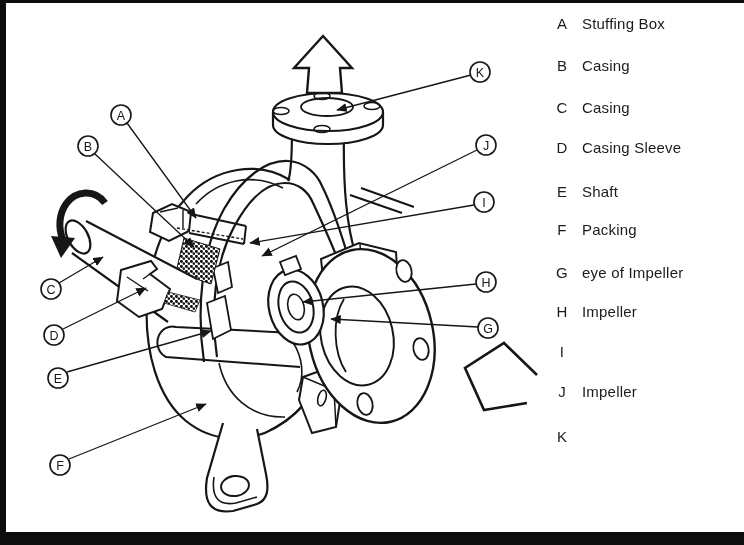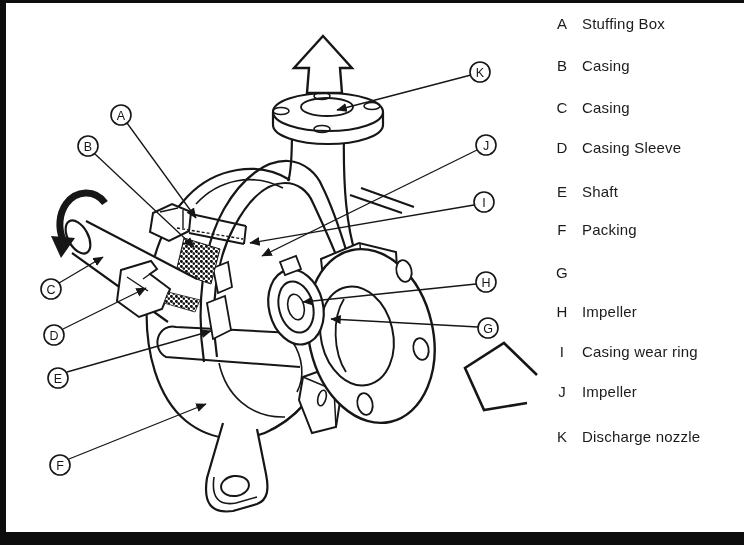--- a/index.html
+++ b/index.html
@@ -211,35 +211,34 @@
     <div class="legend-row" style="top:183px">
       <span class="legend-key">E</span>
       <span class="legend-label">Shaft</span>
     </div>
     <div class="legend-row" style="top:221px">
       <span class="legend-key">F</span>
       <span class="legend-label">Packing</span>
     </div>
     <div class="legend-row" style="top:264px">
       <span class="legend-key">G</span>
+      <span class="legend-label">eye of Impeller</span>
     </div>
     <div class="legend-row" style="top:303px">
       <span class="legend-key">H</span>
       <span class="legend-label">Impeller</span>
     </div>
     <div class="legend-row" style="top:343px">
       <span class="legend-key">I</span>
-      <span class="legend-label">Casing wear ring</span>
     </div>
     <div class="legend-row" style="top:383px">
       <span class="legend-key">J</span>
       <span class="legend-label">Impeller</span>
     </div>
     <div class="legend-row" style="top:428px">
       <span class="legend-key">K</span>
-      <span class="legend-label">Discharge nozzle</span>
     </div>
   </div>
 
   <div class="edge edge-left"></div>
   <div class="edge edge-top"></div>
   <div class="edge edge-bottom"></div>
 </div>
 
 </body></html>

